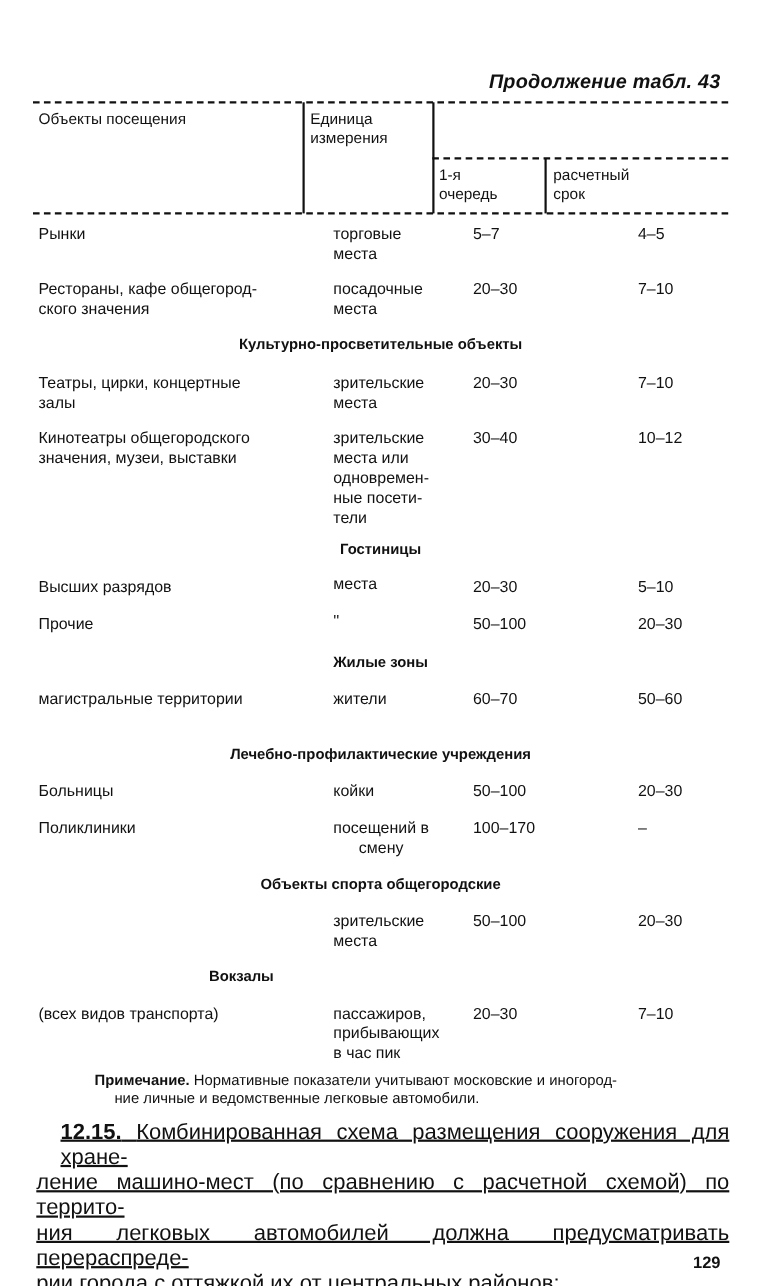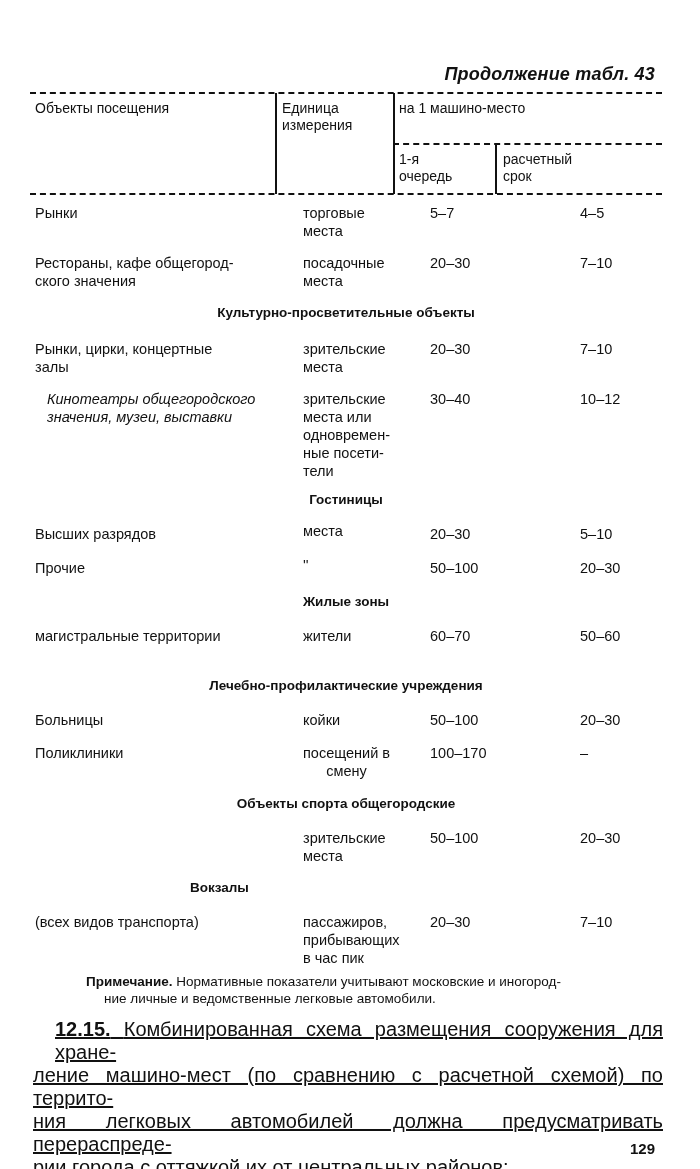--- a/index.html
+++ b/index.html
@@ -31,21 +31,20 @@
 <div class="vr" style="left:495px; top:144px; height:50px;"></div>
 
 <div class="hcell" style="left:35px; top:100px;">
   <span>Объекты посещения</span>
 </div>
 <div class="hcell" style="left:282px; top:100px;">
   <div>Единица</div>
   <div>измерения</div>
 </div>
 <div class="hcell" style="left:399px; top:100px;">
-  <div>на 1 машино-место</div>
 </div>
 <div class="hcell" style="left:399px; top:151px;">
   <div>1-я</div>
   <div>очередь</div>
 </div>
 <div class="hcell" style="left:503px; top:151px;">
   <div>расчетный</div>
   <div>срок</div>
 </div>
 
@@ -66,31 +65,31 @@
 <div class="cell" style="left:303px; top:254px;">
     <div>посадочные</div>
     <div>места</div>
   </div>
 <div class="cell" style="left:430px; top:254px;">20–30</div>
 <div class="cell" style="left:580px; top:254px;">7–10</div>
 
 <div class="sect" style="top:305px; left:30px; right:38px;">Культурно-просветительные объекты</div>
 
 <div class="cell" style="left:35px; top:340px;">
-    <div>Рынки, цирки, концертные</div>
+    <div>Театры, цирки, концертные</div>
     <div>залы</div>
   </div>
 <div class="cell" style="left:303px; top:340px;">
     <div>зрительские</div>
     <div>места</div>
   </div>
 <div class="cell" style="left:430px; top:340px;">20–30</div>
 <div class="cell" style="left:580px; top:340px;">7–10</div>
 
-<div class="cell" style="left:47px; top:390px;font-style:italic;">
+<div class="cell" style="left:35px; top:390px;">
     <div>Кинотеатры общегородского</div>
     <div>значения, музеи, выставки</div>
   </div>
 <div class="cell" style="left:303px; top:390px;">
     <div>зрительские</div>
     <div>места или</div>
     <div>одновремен-</div>
     <div>ные посети-</div>
     <div>тели</div>
   </div>

